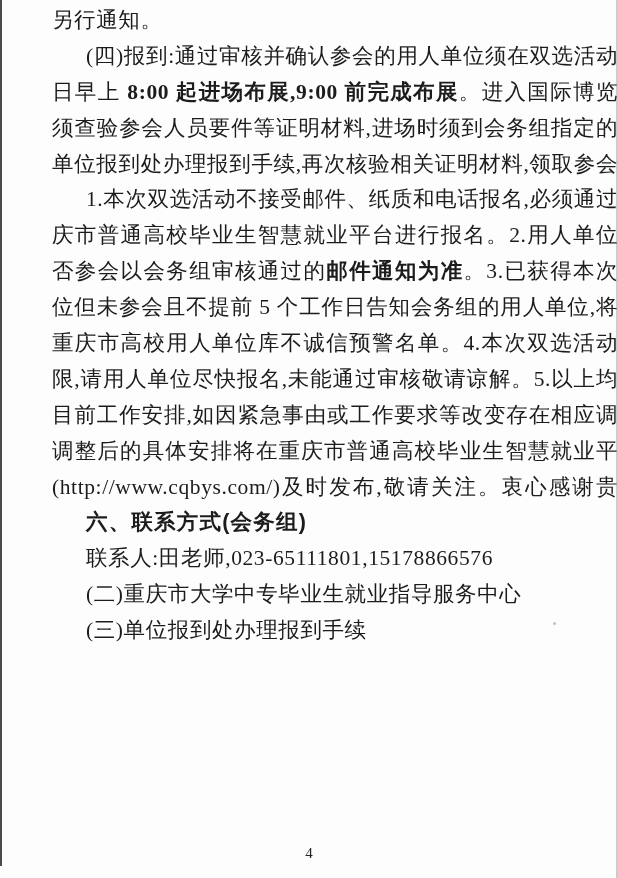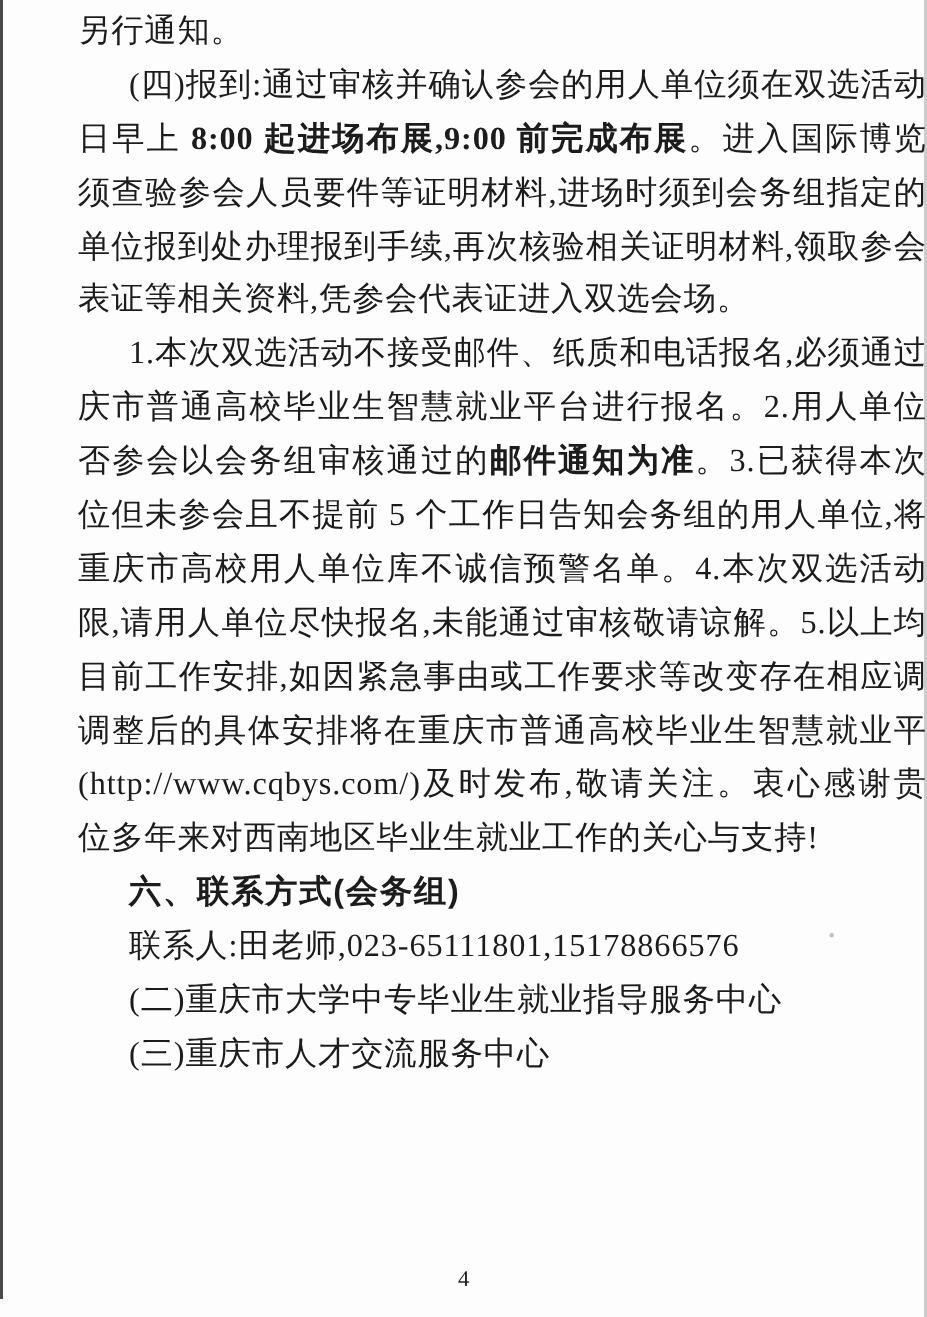--- a/index.html
+++ b/index.html
@@ -82,31 +82,29 @@
 
 <div class="page">
   <div class="edge-left"></div>
   <div class="edge-right"></div>
   <div class="content" id="doc-content">
       <div class="line"><span>另行通知。</span></div>
       <div class="line j ind"><span>(四)报到:通过审核并确认参会的用人单位须在双选活动当</span></div>
       <div class="line j"><span>日早上 </span><span class="b">8:00 起进场布展,9:00 前完成布展</span><span>。进入国际博览中心时</span></div>
       <div class="line j"><span>须查验参会人员要件等证明材料,进场时须到会务组指定的用人</span></div>
       <div class="line j"><span>单位报到处办理报到手续,再次核验相关证明材料,领取参会代</span></div>
-      <div class="line"><span>表证等相关资料,凭参会代表证进入双选会场。</span></div>
       <div class="line j ind"><span>1.本次双选活动不接受邮件、纸质和电话报名,必须通过重</span></div>
       <div class="line j"><span>庆市普通高校毕业生智慧就业平台进行报名。2.用人单位最终能</span></div>
       <div class="line j"><span>否参会以会务组审核通过的</span><span class="b">邮件通知为准</span><span>。3.已获得本次活动展</span></div>
       <div class="line j"><span>位但未参会且不提前 5 个工作日告知会务组的用人单位,将计入</span></div>
       <div class="line j"><span>重庆市高校用人单位库不诚信预警名单。4.本次双选活动展位有</span></div>
       <div class="line j"><span>限,请用人单位尽快报名,未能通过审核敬请谅解。5.以上均为</span></div>
       <div class="line j"><span>目前工作安排,如因紧急事由或工作要求等改变存在相应调整,</span></div>
       <div class="line j"><span>调整后的具体安排将在重庆市普通高校毕业生智慧就业平台</span></div>
       <div class="line j"><span>(http://www.cqbys.com/)及时发布,敬请关注。衷心感谢贵单</span></div>
-      <div class="line"><span>位多年来对西南地区毕业生就业工作的关心与支持!</span></div>
       <div class="line ind hd"><span class="b">六、联系方式(会务组)</span></div>
       <div class="line ind"><span>联系人:田老师,023-65111801,15178866576</span></div>
       <div class="line ind"><span>(二)重庆市大学中专毕业生就业指导服务中心</span></div>
-      <div class="line ind"><span>(三)重庆市人才交流服务中心</span></div>
+      <div class="line ind"><span>(三)单位报到处办理报到手续</span></div>
     </div>
   <div class="speck" style="left:553px; top:622px;"></div>
   <div class="pageno">4</div>
 </div>
 
 </body></html>

